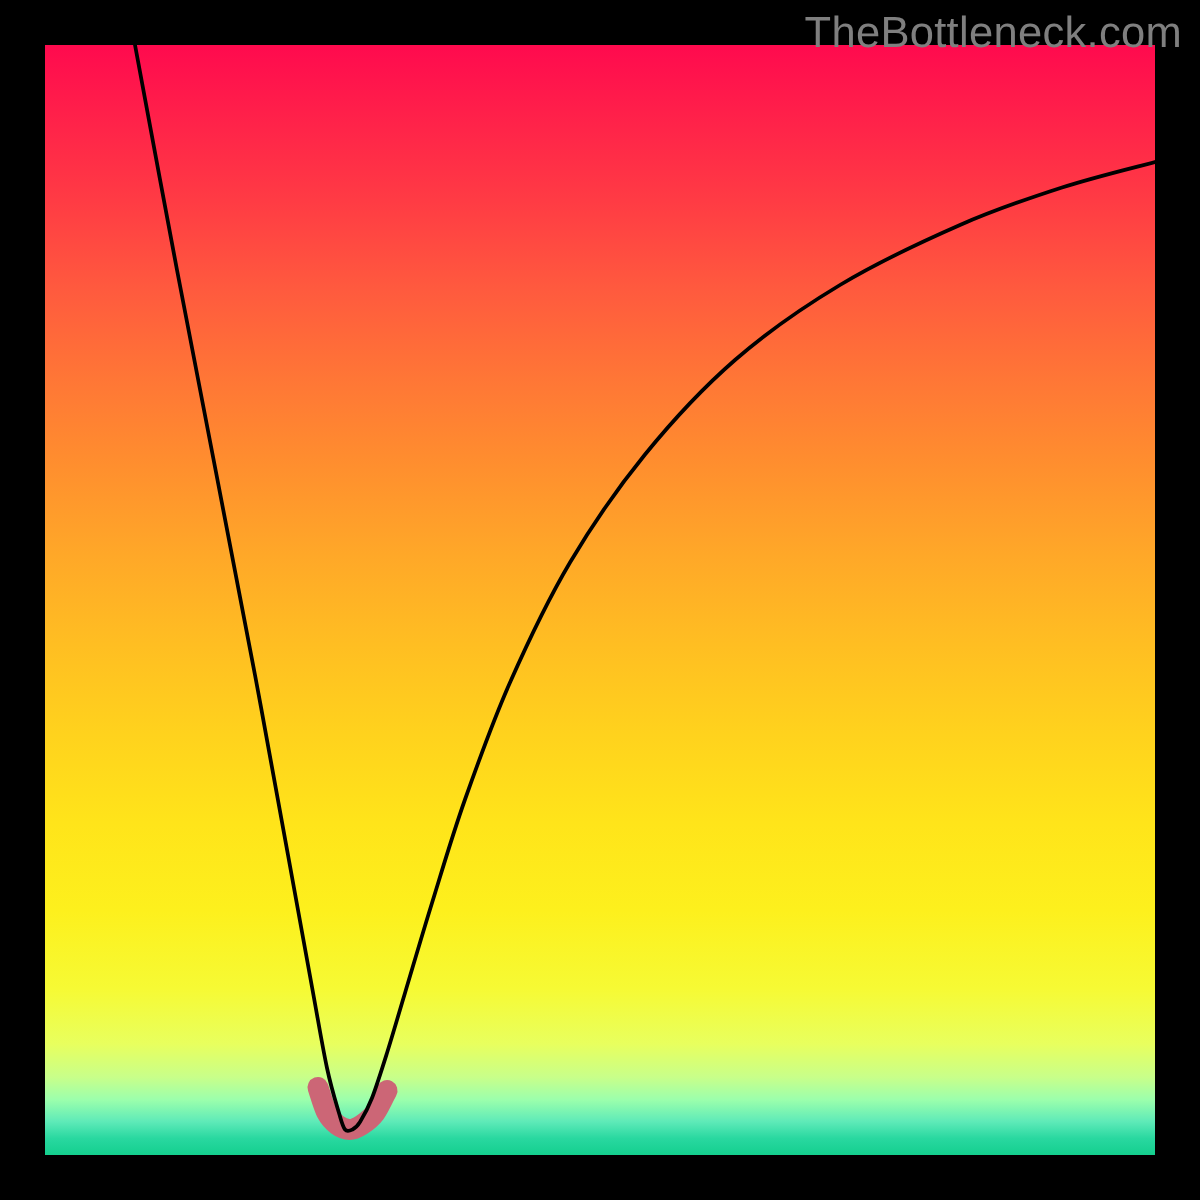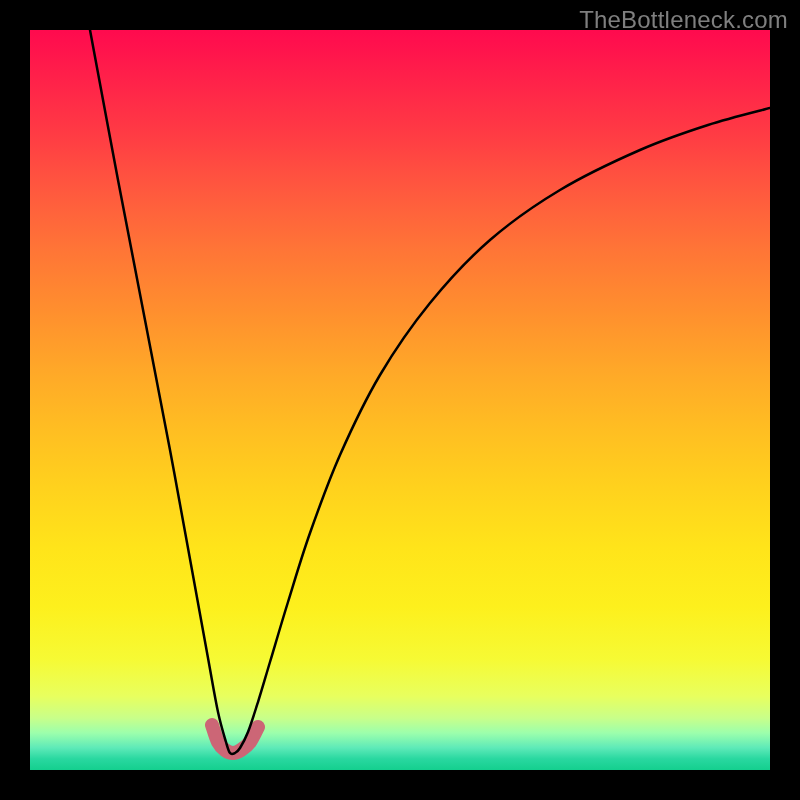--- a/index.html
+++ b/index.html
@@ -45,21 +45,21 @@
       #5eeab8 97%,
       #29d8a0 98.5%,
       #14cf8e 100%
     );
   }
   .watermark {
     position: absolute;
     top: 6px;
     right: 12px;
     color: #7f7f7f;
-    font-size: 24px;
+    font-size: 29px;
     font-weight: 500;
     letter-spacing: 0.2px;
     z-index: 20;
   }
   svg.curve {
     position: absolute;
     left: 0;
     top: 0;
     width: 740px;
     height: 740px;

